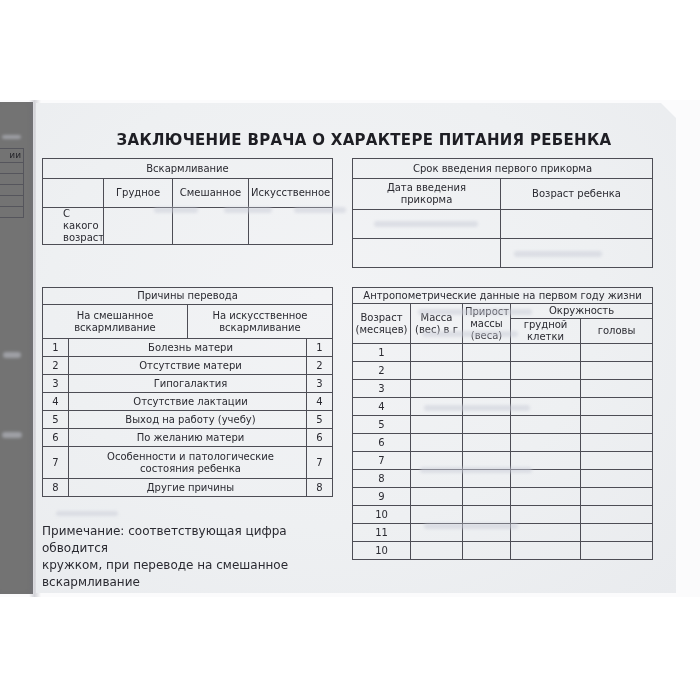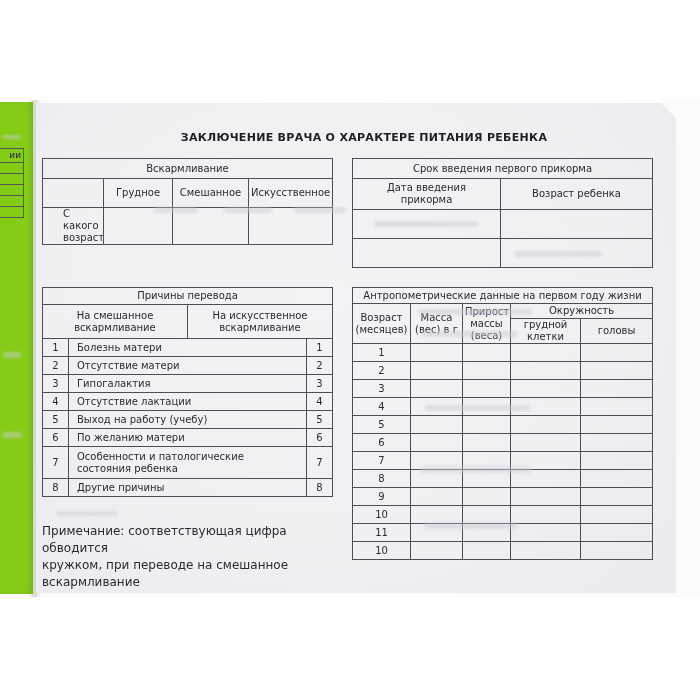--- a/index.html
+++ b/index.html
@@ -6,21 +6,21 @@
   body{
     width:700px;height:700px;position:relative;overflow:hidden;
     background:#ffffff;
     font-family:"DejaVu Sans", sans-serif;
     -webkit-font-smoothing:antialiased;
   }
   
   .photo{position:absolute;left:0;top:100px;width:700px;height:497px;background:#fbfbfc;}
   .left-page{
     position:absolute;left:0;top:2px;width:33px;height:492px;
-    background:#84cc16;
+    background:#737373;
     box-shadow:inset -3px 0 4px rgba(100,100,112,.20);
   }
   .gutter{
     position:absolute;left:29px;top:0;width:12px;height:100%;
     background:linear-gradient(to right,rgba(118,118,132,0),rgba(118,118,132,.30) 45%,rgba(118,118,132,0));
   }
   .page{
     position:absolute;left:36px;top:3px;width:640px;height:490px;
     background:radial-gradient(ellipse at 45% 40%, #f2f3f5 0%, #eef0f2 55%, #e9ebee 100%);
     clip-path:polygon(0 0, 625px 0, 640px 15px, 640px 490px, 0 490px);
@@ -31,38 +31,38 @@
     position:absolute;left:0;top:46px;width:23px;
     border:1px solid #55555c;border-left:none;
   }
   .frag-h{height:13px;line-height:13px;border-bottom:1px solid #55555c;
     font-size:9px;text-align:right;padding-right:2px;color:#26262b;}
   .frag-r{height:10px;border-bottom:1px solid #55555c;}
   .frag-r:last-child{border-bottom:none;}
   
   .title{
     position:absolute;left:0;right:0;top:28px;text-align:center;
-    font-size:11px;font-weight:bold;letter-spacing:.3px;color:#1e1e24;
+    font-size:15px;font-weight:bold;letter-spacing:.3px;color:#1e1e24;
     transform:translateX(8px);
   }
   
   table{position:absolute;border-collapse:collapse;table-layout:fixed;
     font-size:10px;color:#2a2a31;}
   td{border:1px solid #4d4d55;padding:0 2px;vertical-align:middle;
     overflow:hidden;line-height:1.2;}
   .ctr{text-align:center;}
   .pre{white-space:pre-line;}
   .t1{left:6px;top:55px;width:290px;}
   .t2{left:316px;top:55px;width:300px;}
   .t3{left:6px;top:184px;width:290px;}
   .t4{left:316px;top:184px;width:300px;}
   .h20{height:20px;} .h21{height:29px;} .h35{height:35px;} .h31{height:31px;}
   .h17{height:17px;} .h34{height:34px;} .h29{height:29px;} .h18{height:18px;}
   .h32{height:32px;} .h16{height:16px;} .h15{height:15px;} .h24{height:24px;}
-  .reason{text-align:left;padding-left:8px;}
+  .reason{text-align:center;padding-left:8px;}
   .lbl{padding-left:20px;}
   .t4 td{font-size:10px;}
   
   .note{
     position:absolute;left:6px;top:420px;width:306px;
     font-size:12px;line-height:1.42;color:#2a2a31;white-space:pre-line;
   }
   
   .ghost{position:absolute;height:6px;border-radius:3px;background:#c9ccd7;
     filter:blur(1.6px);opacity:.5;pointer-events:none;}

